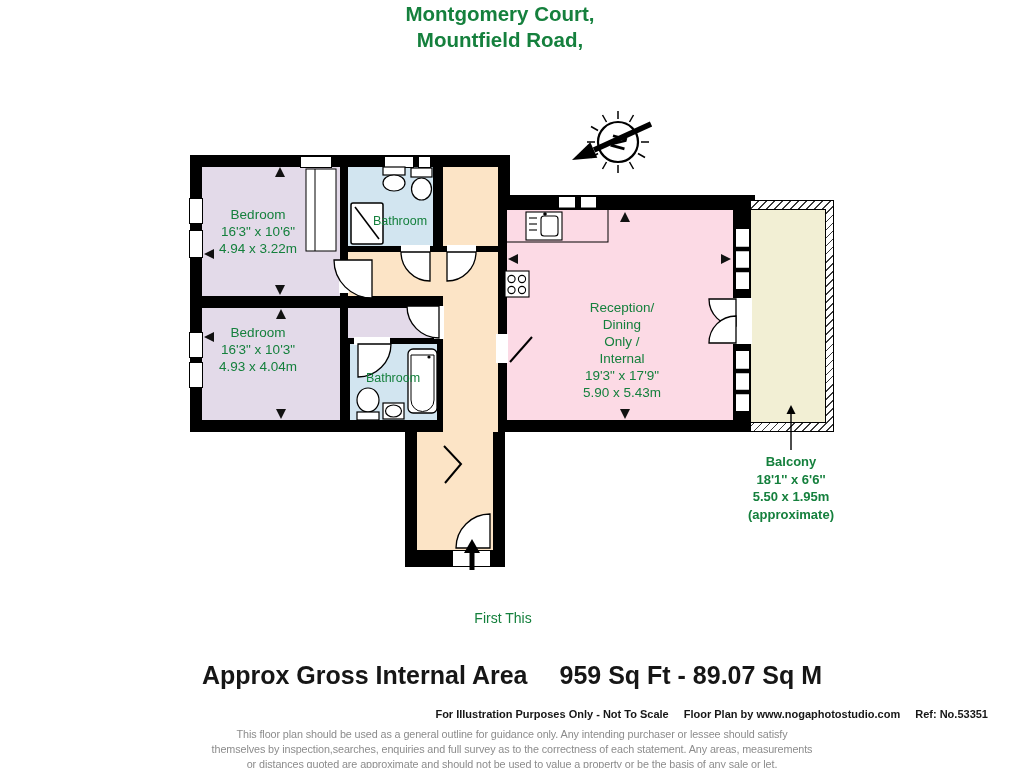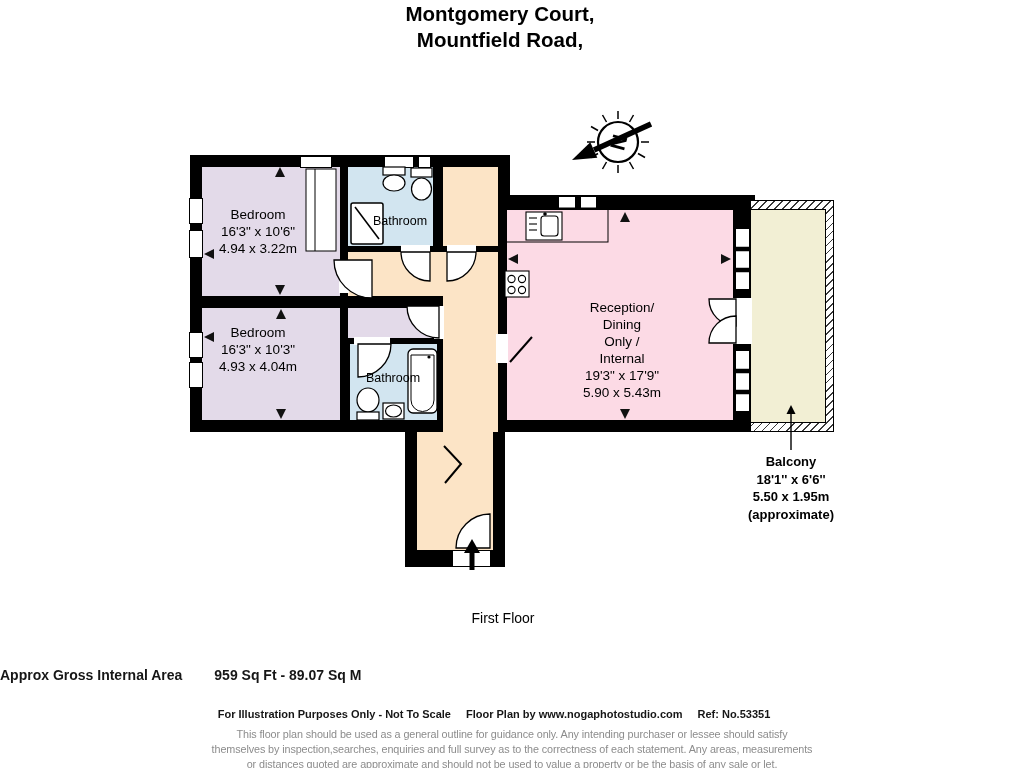--- a/index.html
+++ b/index.html
@@ -2,27 +2,27 @@
 <html><head>
 <meta charset="utf-8">
 <style>
   html,body{margin:0;padding:0;background:#fff;}
   #stage{position:relative;width:1024px;height:768px;background:#fff;overflow:hidden;
          font-family:"Liberation Sans",sans-serif;color:#161616;}
   .abs{position:absolute;}
   .wall{position:absolute;background:#000;}
   .floor{position:absolute;}
   .win{position:absolute;background:#fff;border:1px solid #000;box-sizing:border-box;}
-  .lbl{position:absolute;text-align:center;color:#000000;line-height:17px;font-size:13.5px;}
+  .lbl{position:absolute;text-align:center;color:#15803d;line-height:17px;font-size:13.5px;}
   .lbl div{white-space:nowrap;}
   #title{left:280px;top:1px;width:440px;font-size:20.5px;font-weight:bold;line-height:26px;}
   #first-floor{left:420px;top:609px;width:166px;font-size:14px;line-height:18px;}
-  #area-line{left:0;top:663px;width:1024px;display:flex;gap:32px;
-             font-size:14px;font-weight:bold;line-height:24px;}
-  #footer-bold{left:0;top:707px;width:988px;display:flex;justify-content:center;gap:15px;
+  #area-line{left:0;top:663px;width:1024px;display:flex;justify-content:center;gap:32px;
+             font-size:25px;font-weight:bold;line-height:24px;}
+  #footer-bold{left:0;top:707px;width:988px;display:flex;justify-content:flex-end;gap:15px;
                font-size:11px;font-weight:bold;line-height:14px;}
   #footer-gray{left:0;top:727px;width:1024px;font-size:10.8px;color:#8c8c8c;line-height:15px;letter-spacing:-0.1px;}
   .room-lbl-sm{font-size:12.5px;}
   #balcony-hatch{position:absolute;left:750px;top:200px;width:84px;height:232px;
      background:repeating-linear-gradient(135deg,#fff 0 4.5px,#3a3a3a 4.5px 5.7px);
      border:1px solid #000;box-sizing:border-box;}
   #balcony-floor{position:absolute;left:750px;top:209px;width:76px;height:214px;
      border:1px solid #000;box-sizing:border-box;}
   svg{position:absolute;left:0;top:0;pointer-events:none;}
 </style>
@@ -219,21 +219,21 @@
     <div>19'3" x 17'9"</div>
     <div>5.90 x 5.43m</div>
   </div>
   <div class="lbl" style="left:715px;top:453px;width:152px;line-height:17.5px;font-size:13px;font-weight:bold;">
     <div>Balcony</div>
     <div>18'1'' x 6'6''</div>
     <div>5.50 x 1.95m</div>
     <div>(approximate)</div>
   </div>
 
-  <div class="lbl" id="first-floor">First Floor</div>
+  <div class="lbl" id="first-floor">First This</div>
 
   <div class="abs" id="area-line">
     <span>Approx Gross Internal Area</span>
     <span>959 Sq Ft - 89.07 Sq M</span>
   </div>
 
   <div class="abs" id="footer-bold">
     <span>For Illustration Purposes Only - Not To Scale</span>
     <span>Floor Plan by www.nogaphotostudio.com</span>
     <span>Ref: No.53351</span>

